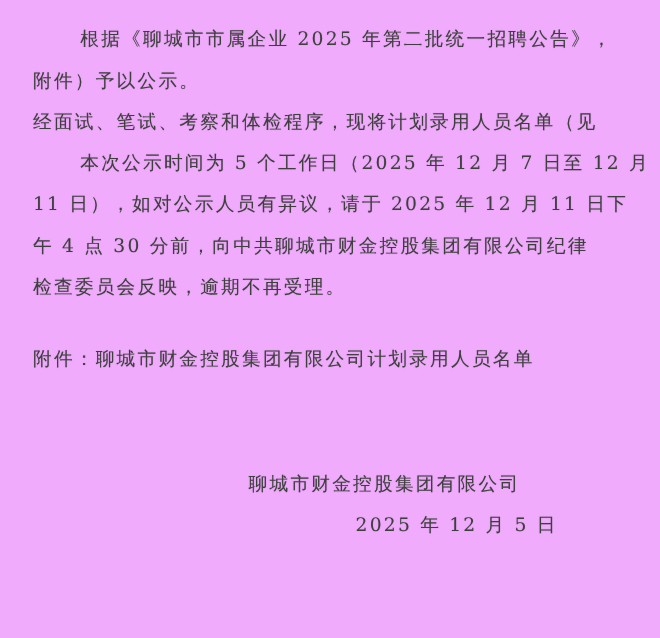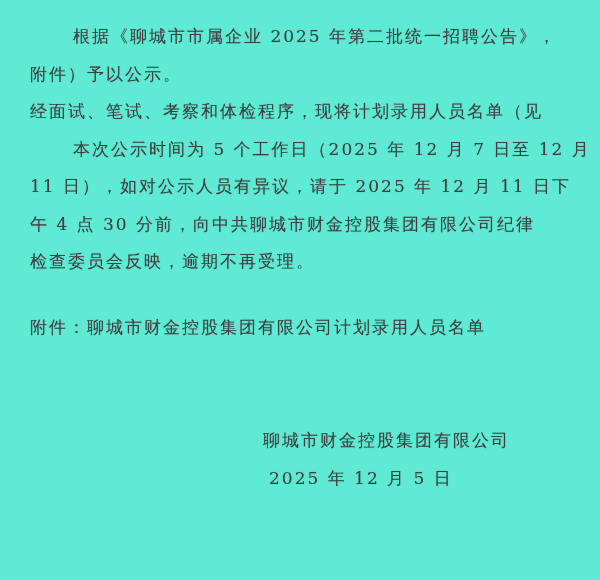--- a/index.html
+++ b/index.html
@@ -4,21 +4,21 @@
 <style>
   html, body {
     margin: 0;
     padding: 0;
     background: #ffffff;
   }
   .page {
     position: relative;
     width: 600px;
     height: 580px;
-    background: #5eead4;
+    background: #f0abfc;
     overflow: hidden;
     font-family: "DejaVu Serif", "Liberation Serif", serif;
     color: #3f3f3f;
     box-sizing: border-box;
     padding: 18px 28px 0 30px;
     text-shadow: 0 0 1px rgba(80, 80, 80, 0.35);
   }
   .line {
     font-size: 17px;
     line-height: 37.5px;
@@ -32,27 +32,27 @@
     margin-top: 28px;
   }
   .wavy {
     text-decoration: underline wavy #c00000;
     text-decoration-thickness: 1px;
     text-underline-offset: 4px;
   }
   .signature-block {
     margin-top: 76px;
     margin-left: auto;
-    margin-right: 62px;
+    margin-right: 99px;
     width: fit-content;
   }
   .signature-date {
-    text-align: left;
+    text-align: right;
     position: relative;
-    left: 6px;
+    left: 34px;
   }
 </style>
 </head>
 <body>
 
 <div class="page">
 
   <div>
     <div class="line indent">根据《聊城市市属企业 2025 年第二批统一招聘公告》，</div>
     <div class="line">附件）予以公示。</div>

